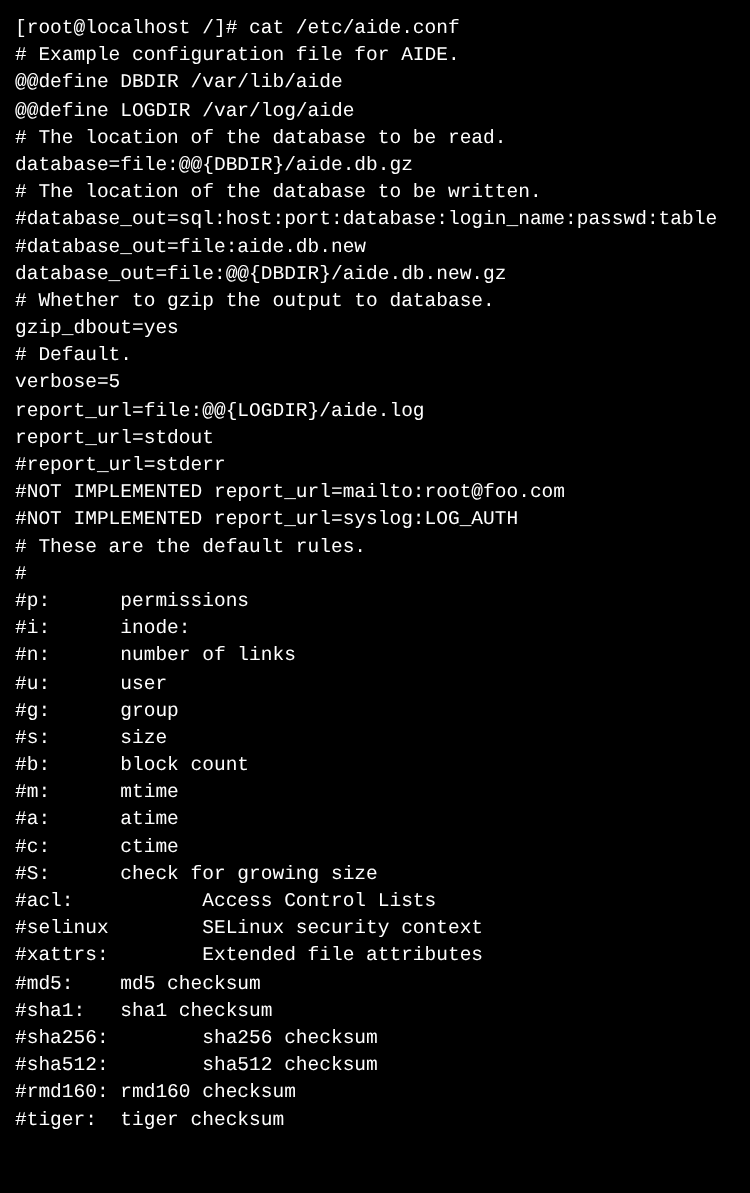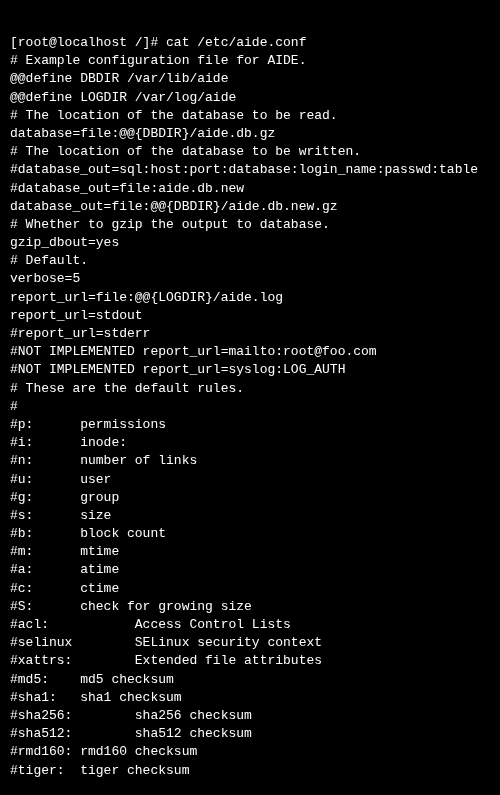--- a/index.html
+++ b/index.html
@@ -9,21 +9,20 @@
       color: #ffffff;
       font-family: "Courier New", Courier, monospace;
       font-size: 13px;
       line-height: 1.4;
       width: 500px;
       box-sizing: border-box;
     }
     .terminal {
       white-space: pre;
       overflow: hidden;
-      margin-top: 24px;
     }
     .line {
       display: block;
     }
   </style>
 </head>
 <body>
 
 <div class="terminal"><span class="line"><span>[root@localhost /]# </span><span>cat /etc/aide.conf</span></span><span id="output-lines"><span class="line"># Example configuration file for AIDE.</span><span class="line"></span><span class="line">@@define DBDIR /var/lib/aide</span><span class="line">@@define LOGDIR /var/log/aide</span><span class="line"></span><span class="line"># The location of the database to be read.</span><span class="line">database=file:@@{DBDIR}/aide.db.gz</span><span class="line"></span><span class="line"># The location of the database to be written.</span><span class="line">#database_out=sql:host:port:database:login_name:passwd:table</span><span class="line">#database_out=file:aide.db.new</span><span class="line">database_out=file:@@{DBDIR}/aide.db.new.gz</span><span class="line"></span><span class="line"># Whether to gzip the output to database.</span><span class="line">gzip_dbout=yes</span><span class="line"></span><span class="line"># Default.</span><span class="line">verbose=5</span><span class="line"></span><span class="line">report_url=file:@@{LOGDIR}/aide.log</span><span class="line">report_url=stdout</span><span class="line">#report_url=stderr</span><span class="line">#NOT IMPLEMENTED report_url=mailto:root@foo.com</span><span class="line">#NOT IMPLEMENTED report_url=syslog:LOG_AUTH</span><span class="line"></span><span class="line"># These are the default rules.</span><span class="line">#</span><span class="line">#p:      permissions</span><span class="line">#i:      inode:</span><span class="line">#n:      number of links</span><span class="line">#u:      user</span><span class="line">#g:      group</span><span class="line">#s:      size</span><span class="line">#b:      block count</span><span class="line">#m:      mtime</span><span class="line">#a:      atime</span><span class="line">#c:      ctime</span><span class="line">#S:      check for growing size</span><span class="line">#acl:           Access Control Lists</span><span class="line">#selinux        SELinux security context</span><span class="line">#xattrs:        Extended file attributes</span><span class="line">#md5:    md5 checksum</span><span class="line">#sha1:   sha1 checksum</span><span class="line">#sha256:        sha256 checksum</span><span class="line">#sha512:        sha512 checksum</span><span class="line">#rmd160: rmd160 checksum</span><span class="line">#tiger:  tiger checksum</span></span></div>
 

